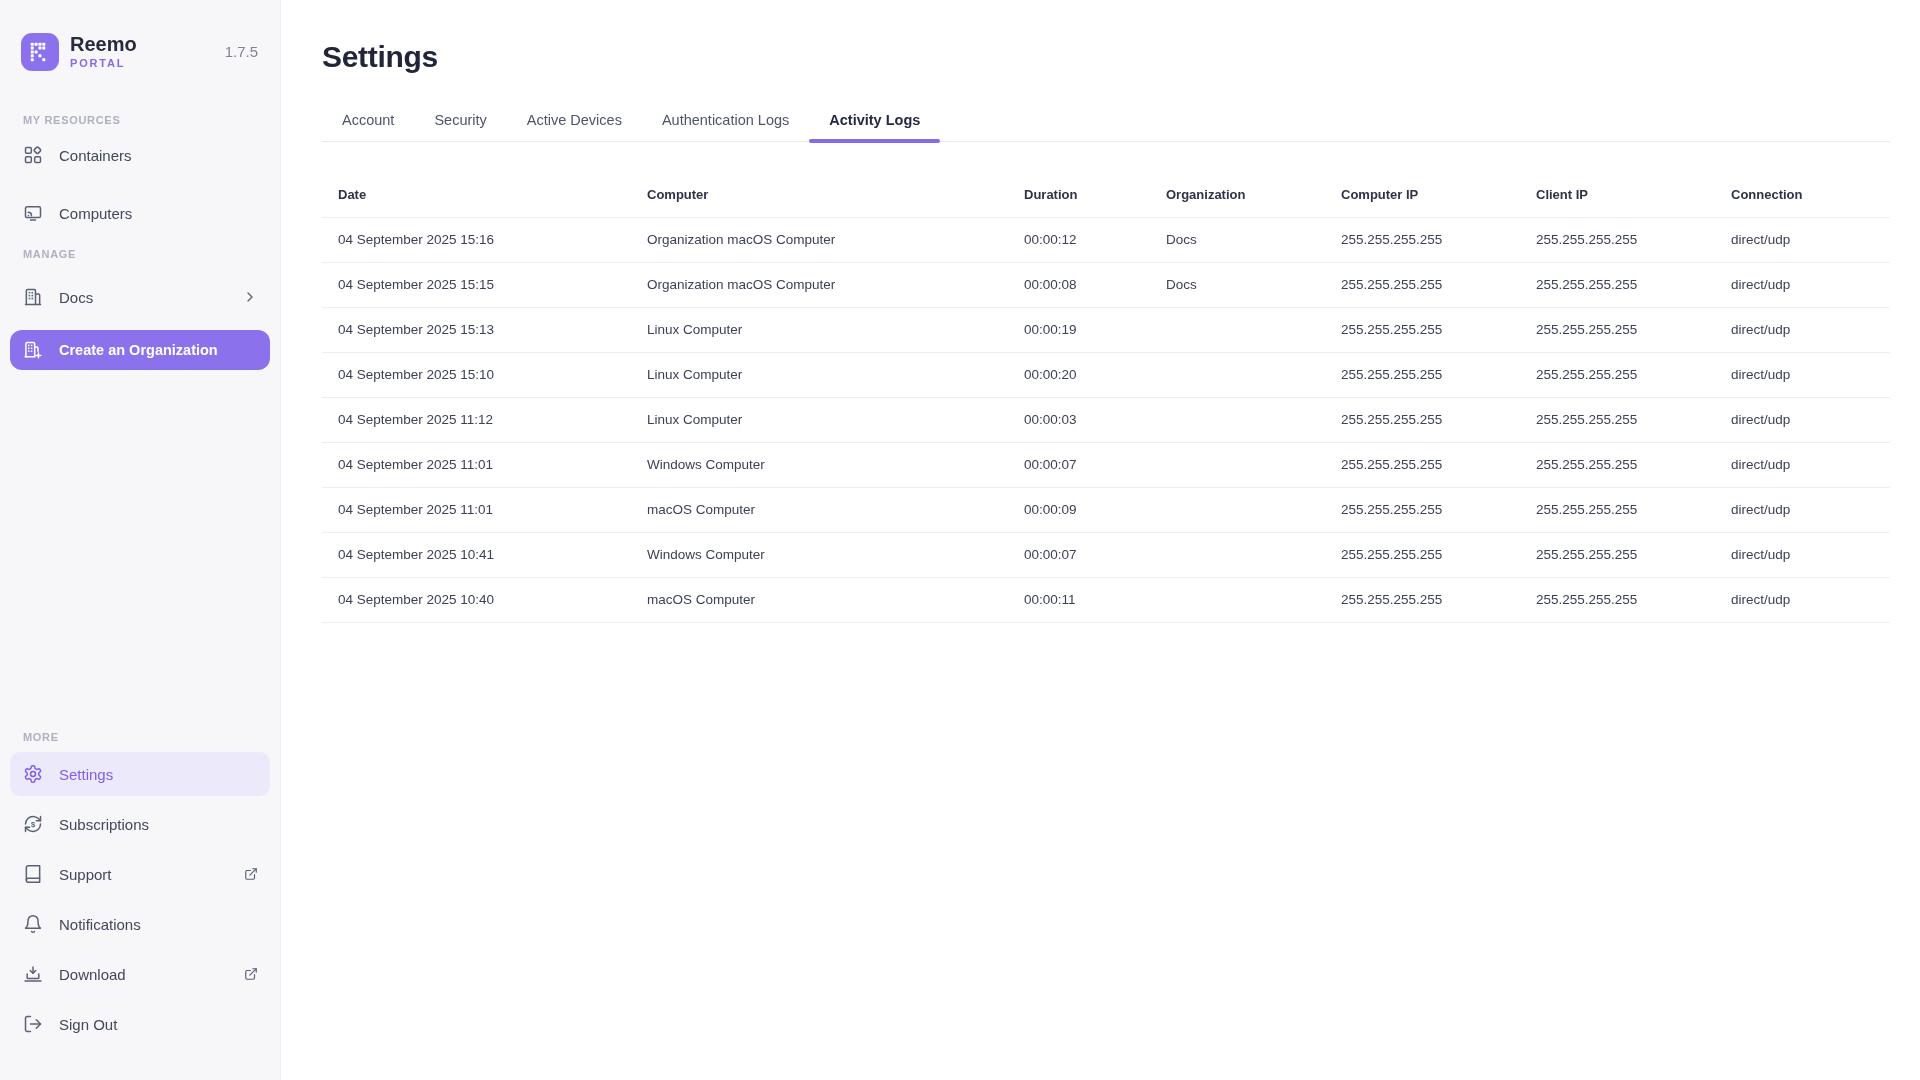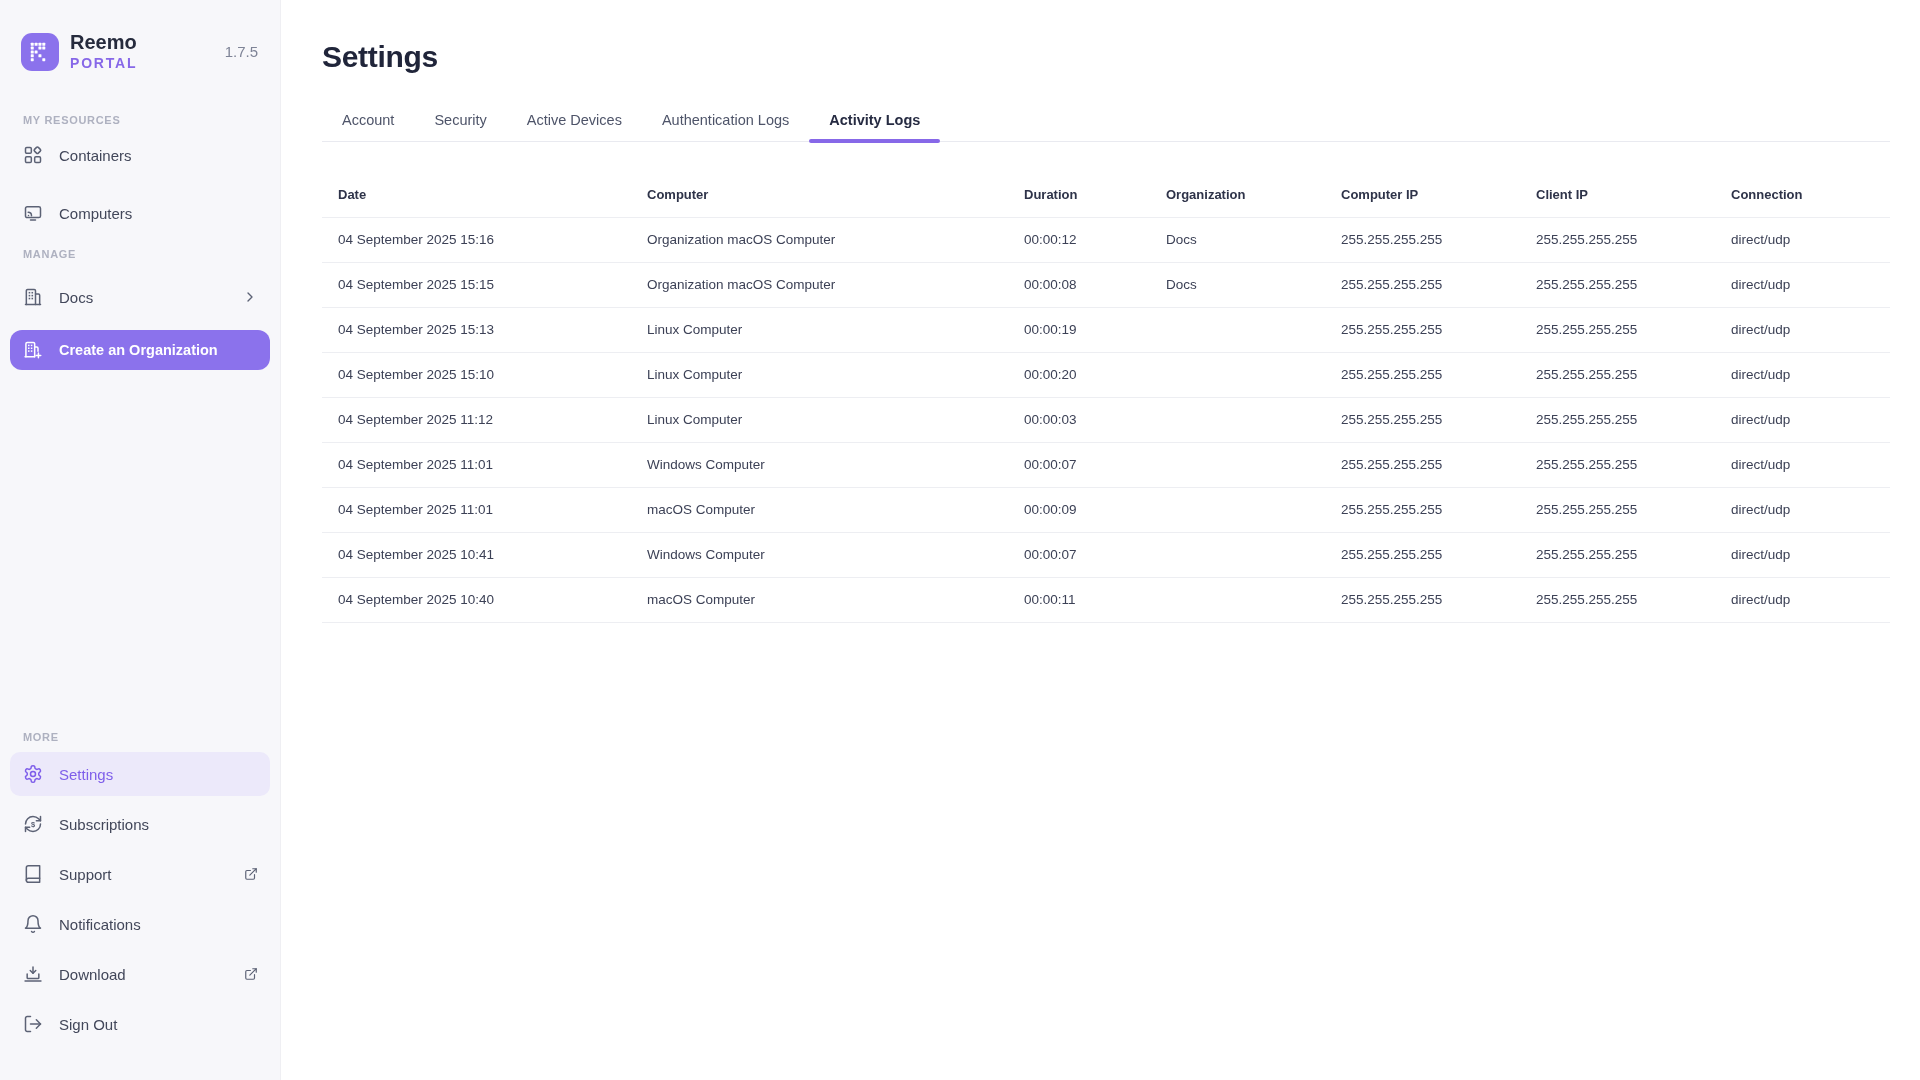--- a/index.html
+++ b/index.html
@@ -20,21 +20,21 @@
     display:flex; flex-direction:column;
     padding:0 10px 34px 10px;
   }
   .brand { display:flex; align-items:center; margin:32px 2px 0 11px; height:39px; }
   .logo {
     width:38px; height:38px; border-radius:11px; background:#8b72ec;
     display:flex; align-items:center; justify-content:center; flex-shrink:0;
   }
   .brand-text { margin-left:11px; display:flex; flex-direction:column; }
   .brand-name { font-size:20px; font-weight:700; color:#262b3d; line-height:1.05; }
-  .brand-sub { font-size:14px; font-weight:700; color:#8768e8; letter-spacing:1.8px; margin-top:2px; }
+  .brand-sub { font-size:11px; font-weight:700; color:#8768e8; letter-spacing:1.8px; margin-top:2px; }
   .version { margin-left:auto; font-size:15px; color:#7e8396; padding-right:10px; }
 
   .section-label {
     font-size:11px; font-weight:700; color:#aeb1c0; letter-spacing:.7px;
     margin-left:13px; height:14px; line-height:14px; text-transform:uppercase;margin-top:31px;
   }
   .lbl-resources { margin-top:42px; }
   .lbl-manage   { margin-top:12px; }
 
   .nav-item {

